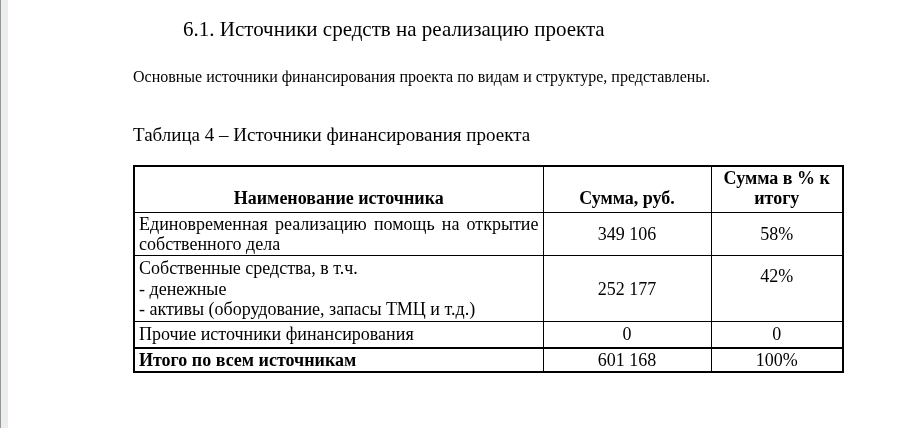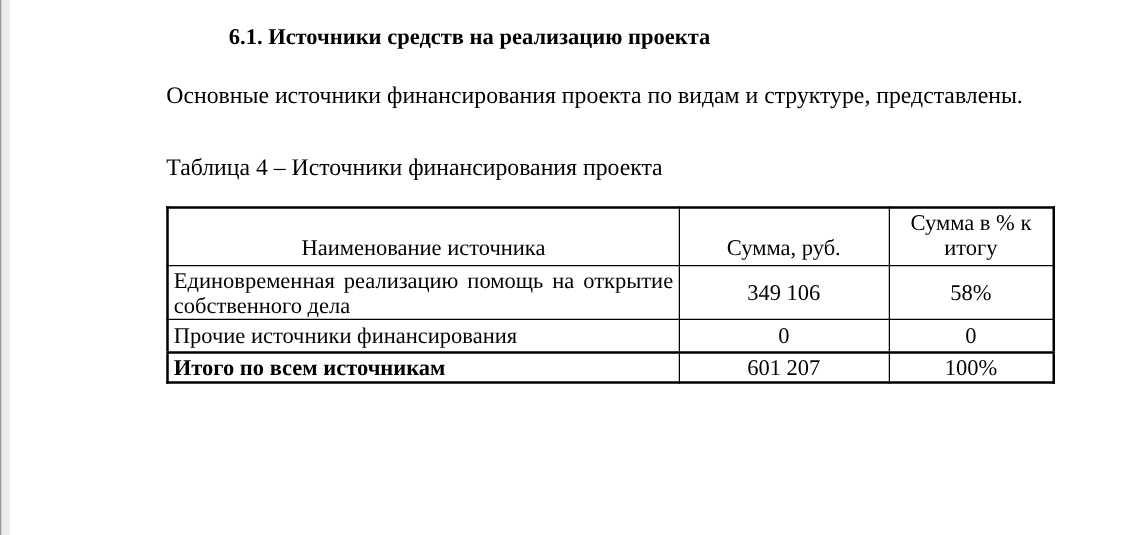--- a/index.html
+++ b/index.html
@@ -20,29 +20,29 @@
   }
   .doc-content {
     position: absolute;
     left: 133px; top: 0;
     width: 709px;
   }
   .section-heading {
     position: absolute;
     top: 15px; left: 0; width: 709px;
     padding-left: 50px;
-    font-size: 18px;
-    font-weight: bold;
+    font-size: 21px;
+    font-weight: normal;
     line-height: 28px;
     white-space: nowrap;
   }
   .body-paragraph {
     position: absolute;
     top: 64px; left: 0; width: 709px;
-    font-size: 19px;
+    font-size: 16px;
     line-height: 26px;
     text-align: justify;
     text-align-last: left;
   }
   .table-caption {
     position: absolute;
     top: 122px; left: 0; width: 709px;
     font-size: 19px;
     line-height: 25px;
     white-space: nowrap;
@@ -59,21 +59,21 @@
   }
   .finance-table col.c1 { width: 409px; }
   .finance-table col.c2 { width: 168px; }
   .finance-table col.c3 { width: 132px; }
   .finance-table th, .finance-table td {
     border: 1px solid #000000;
     padding: 1px 4px;
     font-weight: normal;
   }
   .finance-table th {
-    font-weight: normal;
+    font-weight: bold;
     text-align: center;
     vertical-align: bottom;
     padding-bottom: 3px;
   }
   tr.hdr    { height: 45px; }
   tr.row-1  { height: 42px; }
   tr.row-2  { height: 66px; }
   tr.row-3  { height: 40px; }
   tr.row-4  { height: 26px; }
   tr.total-row { height: 20px; }
@@ -126,29 +126,38 @@
         <th>Сумма, руб.</th>
         <th>Сумма в % к итогу</th>
       </tr>
 
       <tr class="row-1">
         <td class="name-cell justify-cell">Единовременная реализацию помощь на открытие собственного дела</td>
         <td class="num-cell">349 106</td>
         <td class="num-cell">58%</td>
       </tr>
 
+      <tr class="row-2">
+        <td class="name-cell">
+          <div>Собственные средства, в т.ч.</div>
+          <div>- денежные</div>
+          <div>- активы (оборудование, запасы ТМЦ  и т.д.)</div>
+        </td>
+        <td class="num-cell">252 177</td>
+        <td class="num-cell pct-top">42%</td>
+      </tr>
 
 
       <tr class="row-4">
         <td class="name-cell">Прочие источники финансирования</td>
         <td class="num-cell">0</td>
         <td class="num-cell">0</td>
       </tr>
 
       <tr class="total-row">
         <td class="name-cell">Итого по всем источникам</td>
-        <td class="num-cell">601 207</td>
+        <td class="num-cell">601 168</td>
         <td class="num-cell">100%</td>
       </tr>
     </tbody>
   </table>
 
 </div>
 
 </body></html>

